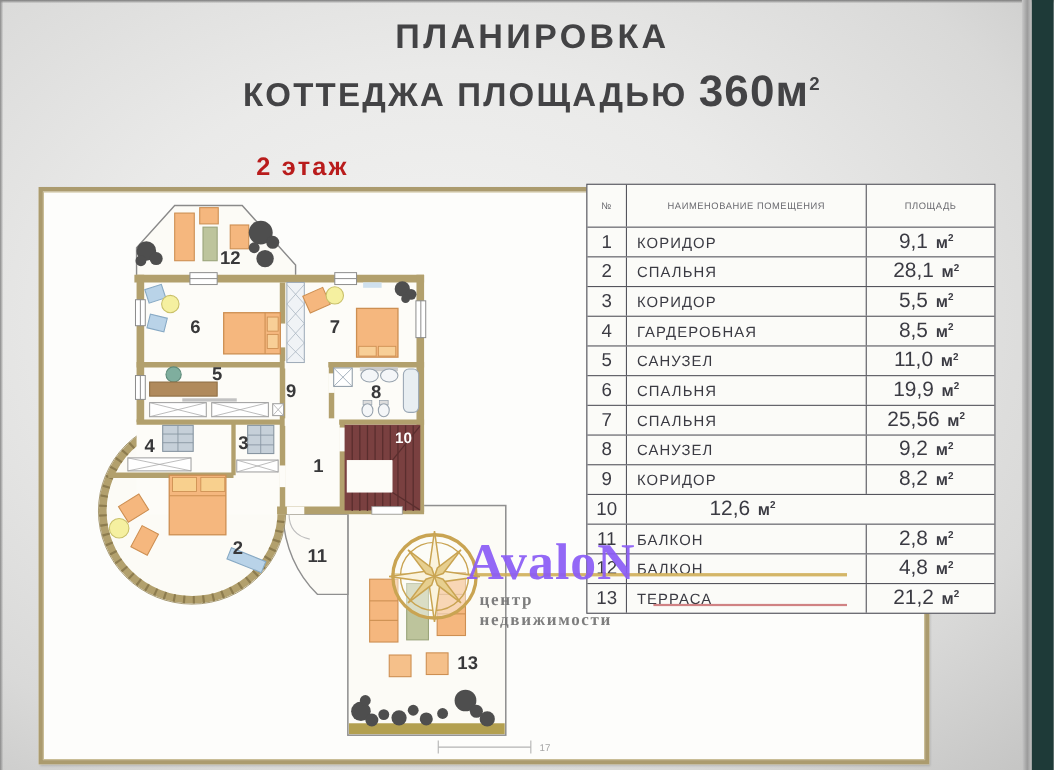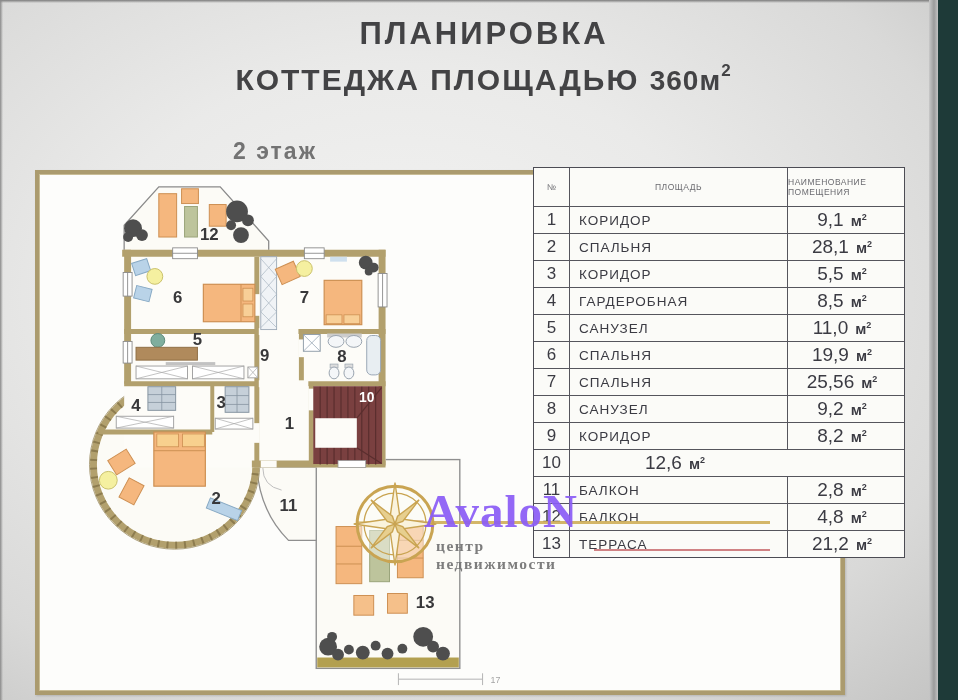--- a/index.html
+++ b/index.html
@@ -11,23 +11,23 @@
   }
   .edge-top{position:absolute;left:0;top:0;width:958px;height:3px;background:linear-gradient(180deg,#7c7c7c,rgba(140,140,140,0));}
   .edge-left{position:absolute;left:0;top:0;width:3px;height:700px;background:linear-gradient(90deg,#8a8a8a,rgba(140,140,140,0));}
   .strip-grey{position:absolute;left:929px;top:0;width:9px;height:700px;background:linear-gradient(90deg,#c9c9c9,#9b9b9b 55%,#c4c4c4);}
   .strip-teal{position:absolute;left:938px;top:0;width:20px;height:700px;}
 
   
   .title{position:absolute;left:0;top:16px;width:934px;padding-left:34px;box-sizing:border-box;text-align:center;color:#434345;}
   .title .l1{font-size:31px;font-weight:bold;letter-spacing:3px;}
   .title .l2{font-size:30px;font-weight:bold;letter-spacing:2px;margin-top:9px;}
-  .title .big{font-size:28px;letter-spacing:1px;}
+  .title .big{font-size:40px;letter-spacing:1px;}
   .title sup{font-size:17px;vertical-align:14px;}
-  .floor-label{position:absolute;left:180px;top:138px;width:190px;text-align:center;font-size:23px;font-weight:bold;letter-spacing:2px;color:#737373;}
+  .floor-label{position:absolute;left:180px;top:138px;width:190px;text-align:center;font-size:23px;font-weight:bold;letter-spacing:2px;color:#b91c1c;}
 
   
   .panel{position:absolute;left:35px;top:170px;width:810px;height:525px;box-sizing:border-box;
     background:#fdfdfb;border:4px solid #ab9b6e;box-shadow:0 0 0 1px #c9bd96 inset, 1px 1px 2px rgba(0,0,0,.15);z-index:1;}
   .panel svg{display:block;width:100%;height:100%;}
 
   
   .rtable{position:absolute;left:533px;top:167px;width:370px;border:1.5px solid #4c4c54;background:#fbfbf8;z-index:2;color:#3b3b43;}
   .trow{display:grid;grid-template-columns:36px 1fr 116px;border-top:1px solid #55555d;}
   .trow.head{border-top:none;height:38px;}
@@ -292,22 +292,22 @@
     <text x="252" y="342">11</text>
     <text x="172" y="67">12</text>
     <text x="390" y="441">13</text>
   </g>
 </svg>
 </div>
 
 <div class="rtable">
   <div class="trow head">
     <div class="cell c-num">№</div>
+    <div class="cell c-name" style="justify-content:center;padding-left:0;">НАИМЕНОВАНИЕ ПОМЕЩЕНИЯ</div>
     <div class="cell c-area" style="justify-content:center;padding-right:0;">ПЛОЩАДЬ</div>
-    <div class="cell c-name" style="justify-content:center;padding-left:0;">НАИМЕНОВАНИЕ ПОМЕЩЕНИЯ</div>
   </div>
 
   <div class="trow">
     <div class="cell c-num">1</div>
     <div class="cell c-name">КОРИДОР</div>
     <div class="cell c-area">
         <span class="a-val">9,1</span>
         <span class="a-unit"><span>м</span><sup>2</sup></span>
       </div>
   </div>

